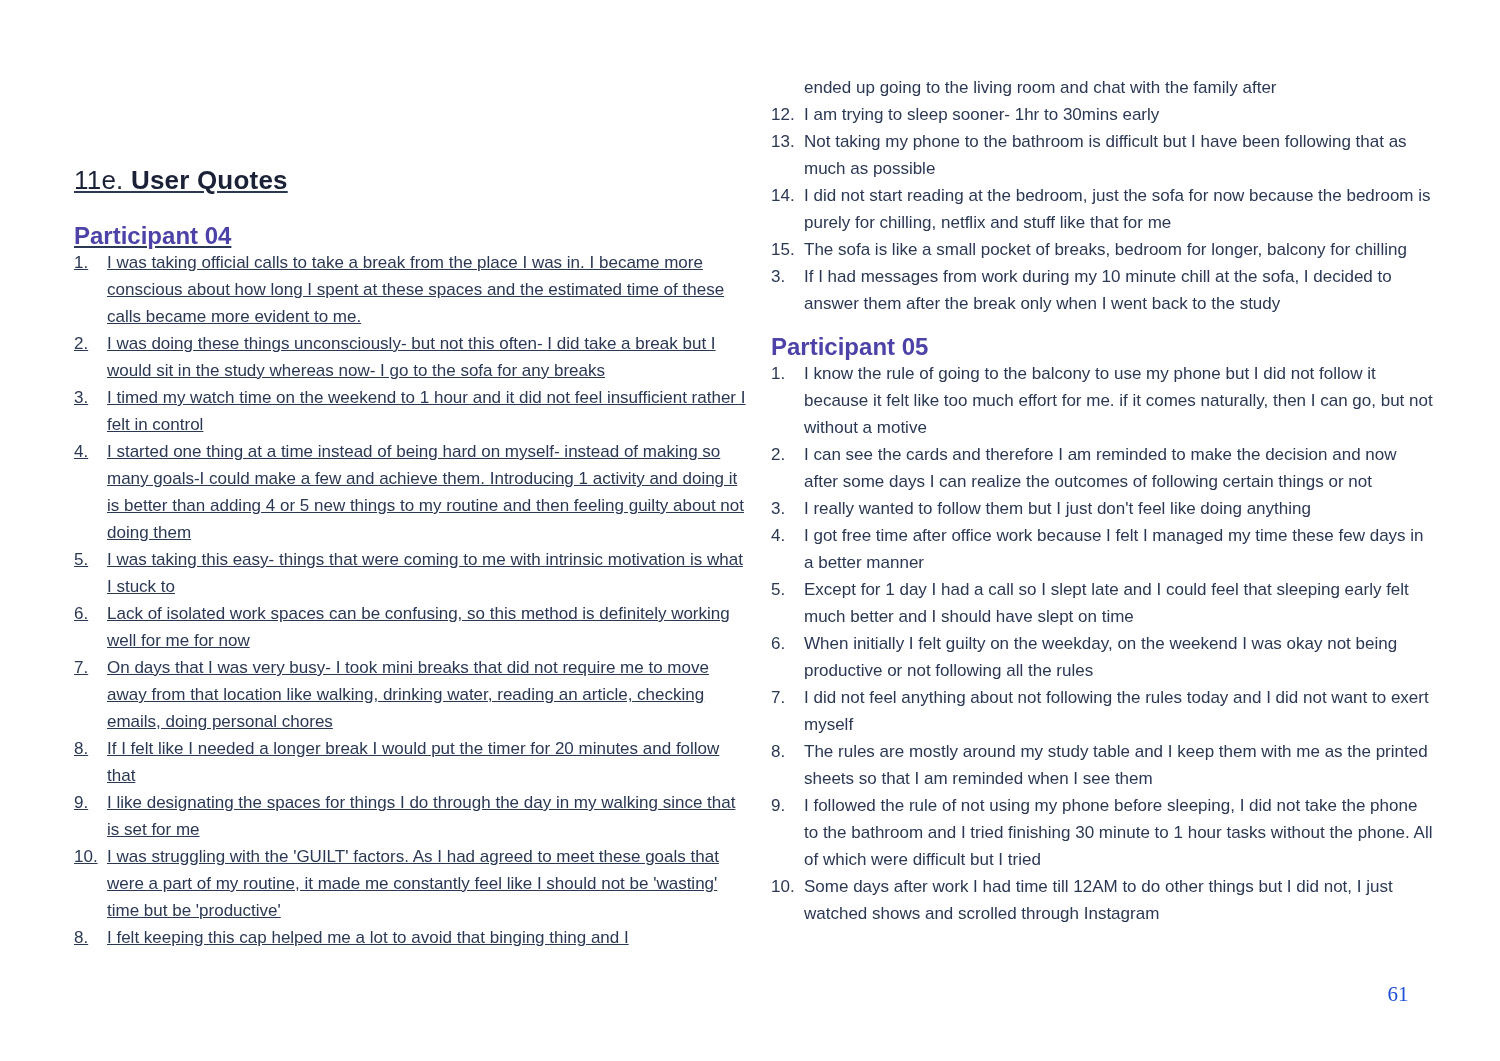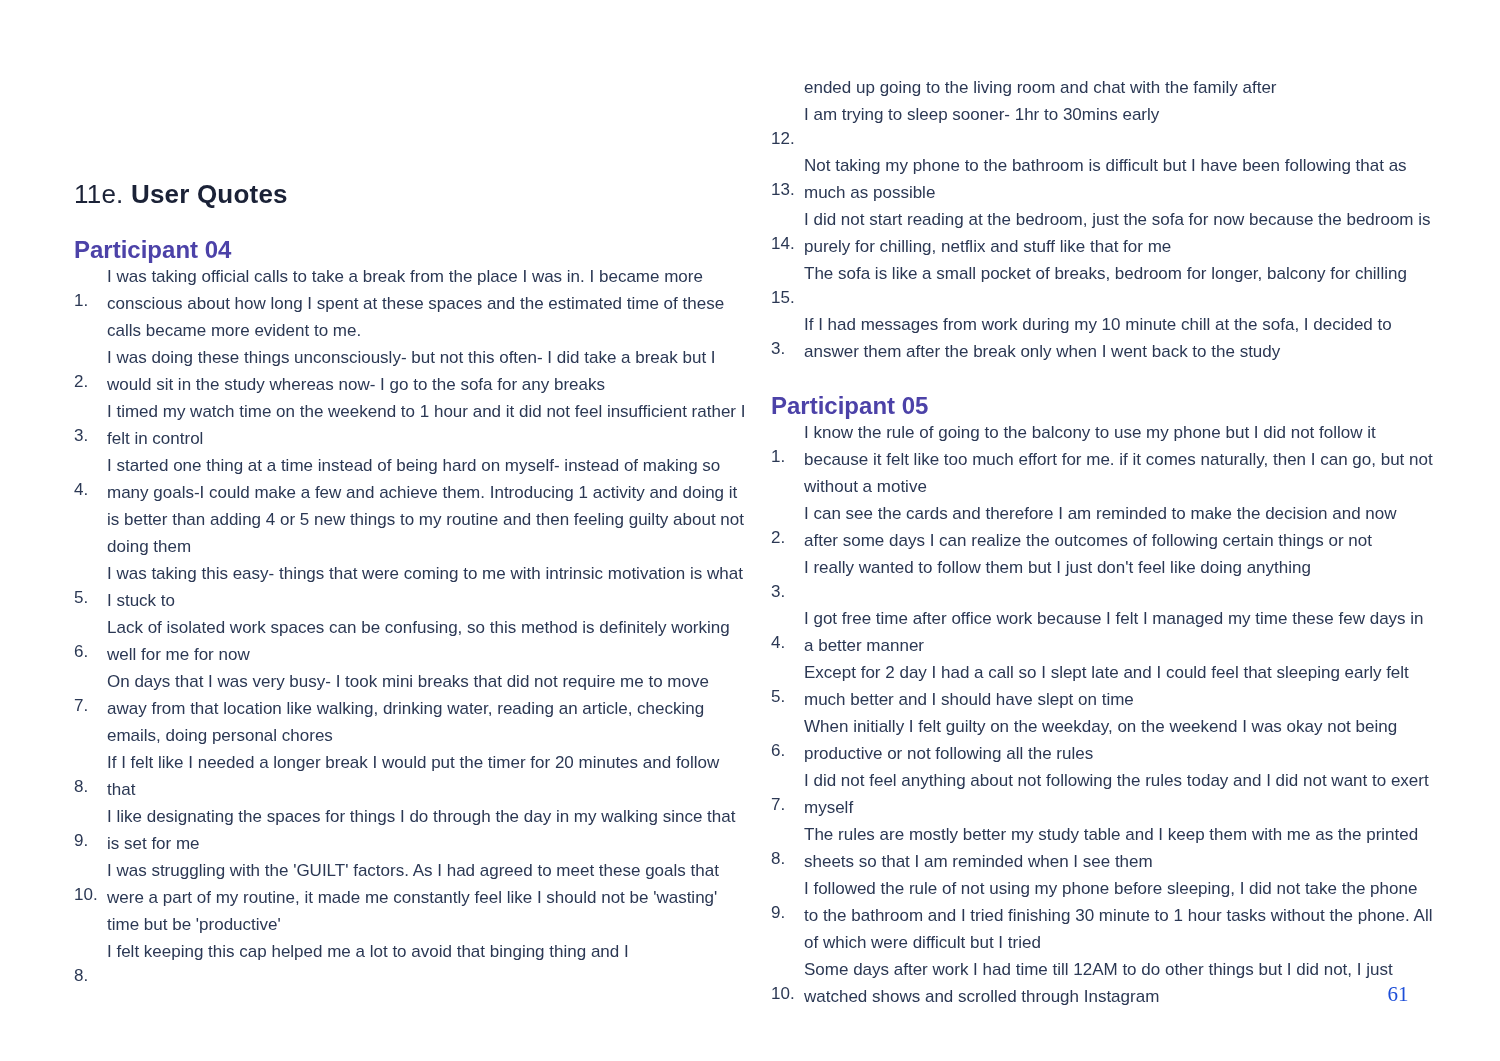--- a/index.html
+++ b/index.html
@@ -16,22 +16,23 @@
     color: var(--body-color, #2b3854);
     overflow: hidden;
   }
   .col {
     position: absolute;
     font-size: 17px;
     line-height: 27px;
   }
   .col-left {
     left: 74px;
-    top: 178px;
+    top: 164px;
     width: 674px;
+    text-decoration: underline;
   }
   .col-right {
     left: 771px;
     top: 74px;
     width: 664px;
   }
   .page-heading {
     font-size: 26px;
     line-height: 32px;
     color: var(--heading-color, #1b2237);
@@ -45,35 +46,34 @@
     font-weight: 700;
   }
   .participant-header {
     font-size: 24px;
     font-weight: 700;
     color: var(--accent-color, #4c42a8);
     line-height: 27px;
     margin: 0;
   }
   .participant-header.spaced {
-    margin-top: 27px;
+    margin-top: 16px;
   }
   .quote-list {
     margin: 0;
     padding: 0;
   }
   .quote-item {
     display: flex;
     align-items: flex-start;
     justify-content: center;
   }
   .quote-num {
     flex: 0 0 33px;
     white-space: nowrap;
-    margin-top: 24px;
   }
   .quote-text {
     flex: 1 1 auto;
   }
   .page-number {
     position: absolute;
     left: 1368px;
     top: 982px;
     width: 60px;
     text-align: center;
@@ -178,33 +178,33 @@
         <div class="quote-item">
           <span class="quote-num">3.</span>
           <span class="quote-text">I really wanted to follow them but I just don't feel like doing anything</span>
         </div>
         <div class="quote-item">
           <span class="quote-num">4.</span>
           <span class="quote-text">I got free time after office work because I felt I managed my time these few days in a better manner</span>
         </div>
         <div class="quote-item">
           <span class="quote-num">5.</span>
-          <span class="quote-text">Except for 2 day I had a call so I slept late and I could feel that sleeping early felt much better and I should have slept on time</span>
+          <span class="quote-text">Except for 1 day I had a call so I slept late and I could feel that sleeping early felt much better and I should have slept on time</span>
         </div>
         <div class="quote-item">
           <span class="quote-num">6.</span>
           <span class="quote-text">When initially I felt guilty on the weekday, on the weekend I was okay not being productive or not following all the rules</span>
         </div>
         <div class="quote-item">
           <span class="quote-num">7.</span>
           <span class="quote-text">I did not feel anything about not following the rules today and I did not want to exert myself</span>
         </div>
         <div class="quote-item">
           <span class="quote-num">8.</span>
-          <span class="quote-text">The rules are mostly better my study table and I keep them with me as the printed sheets so that I am reminded when I see them</span>
+          <span class="quote-text">The rules are mostly around my study table and I keep them with me as the printed sheets so that I am reminded when I see them</span>
         </div>
         <div class="quote-item">
           <span class="quote-num">9.</span>
           <span class="quote-text">I followed the rule of not using my phone before sleeping, I did not take the phone to the bathroom and I tried finishing 30 minute to 1 hour tasks without the phone. All of which were difficult but I tried</span>
         </div>
         <div class="quote-item">
           <span class="quote-num">10.</span>
           <span class="quote-text">Some days after work I had time till 12AM to do other things but I did not, I just watched shows and scrolled through Instagram</span>
         </div>
       </div>

